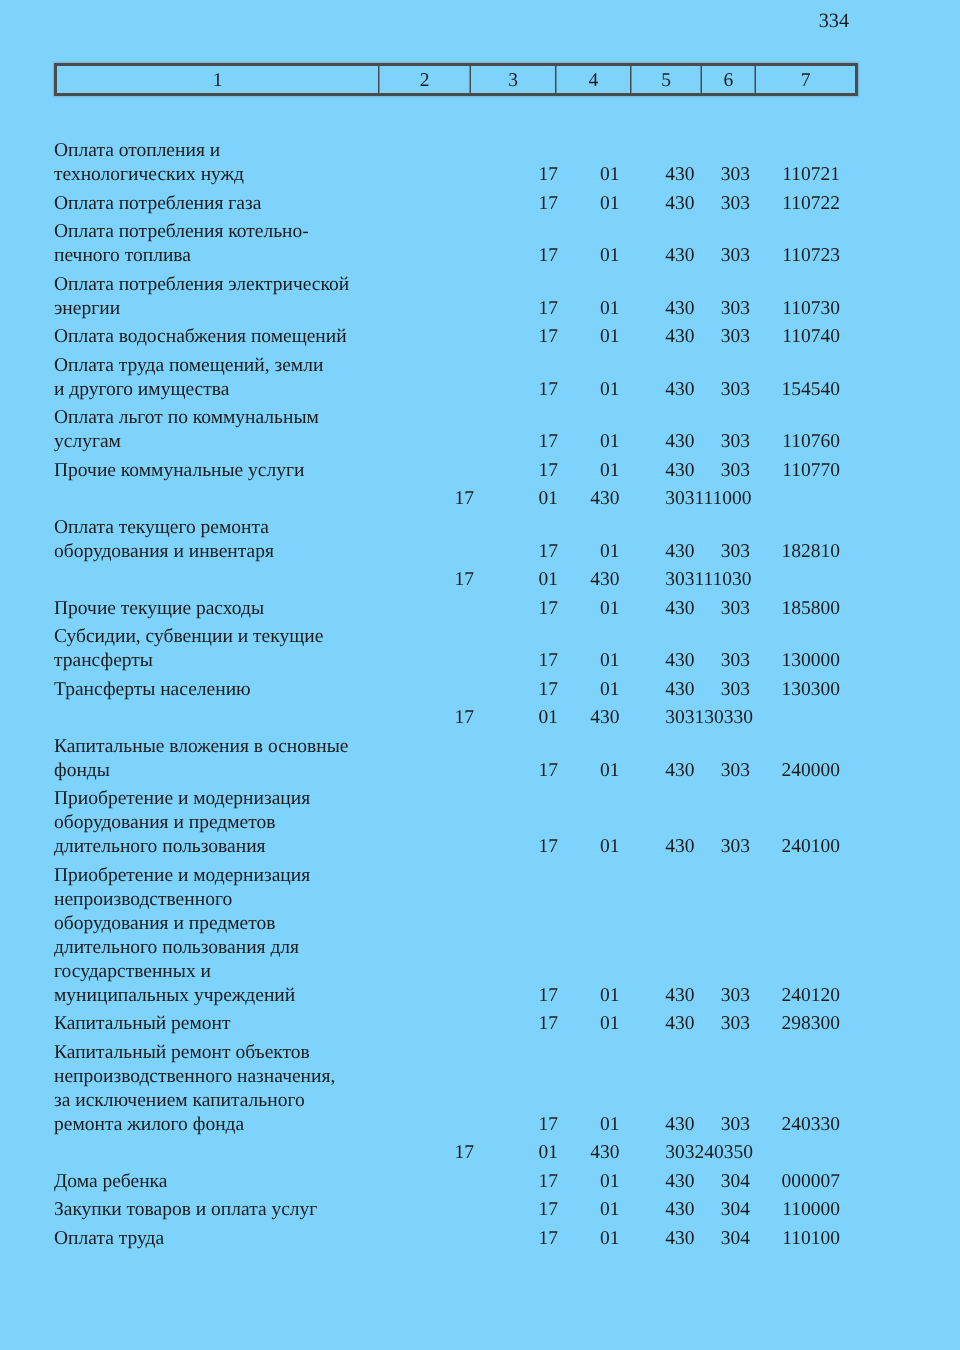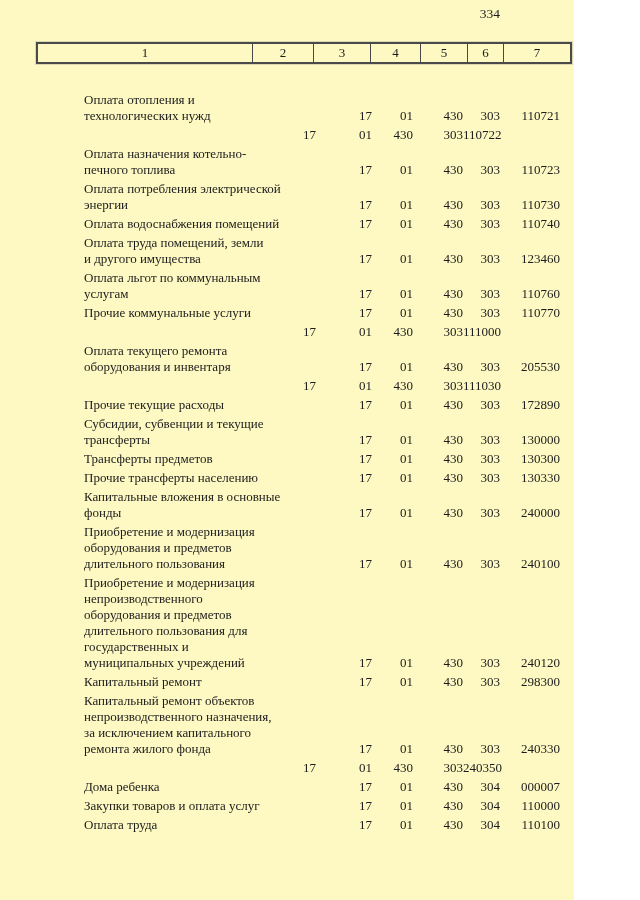--- a/index.html
+++ b/index.html
@@ -4,23 +4,23 @@
 <style>
   html, body { margin: 0; padding: 0; }
   body {
     width: 640px; height: 900px;
     background: #ffffff;
     font-family: "Liberation Serif", serif;
     color: #1b1b1b;
   }
   .page {
     position: relative;
-    width: 574px; height: 900px;
+    width: 640px; height: 900px;
     overflow: hidden;
-    background: #fef9c3;
+    background: #7dd3fc;
   }
   .page-number {
     position: absolute;
     top: 6px; right: 74px;
     font-size: 13.5px;
   }
   .header-table {
     position: absolute;
     left: 36px; top: 42px;
     display: grid;
@@ -47,21 +47,20 @@
     align-items: end;
     margin-bottom: 3px;
   }
   .cell {
     font-size: 13px;
     line-height: 16px;
   }
   .cell.label {
     white-space: pre-line;
     padding-right: 8px;
-    margin-left: 48px;
   }
   .cell.num {
     text-align: right;
   }
 </style>
 </head>
 <body>
 
 <div class="page">
 
@@ -82,29 +81,30 @@
       <div class="cell label">Оплата отопления и
 технологических нужд</div>
       <div class="cell num">17</div>
       <div class="cell num">01</div>
       <div class="cell num">430</div>
       <div class="cell num">303</div>
       <div class="cell num">110721</div>
     </div>
 
     <div class="row">
+      <div class="cell label">Оплата потребления газа</div>
       <div class="cell num">17</div>
       <div class="cell num">01</div>
       <div class="cell num">430</div>
       <div class="cell num">303</div>
       <div class="cell num">110722</div>
     </div>
 
     <div class="row">
-      <div class="cell label">Оплата назначения котельно-
+      <div class="cell label">Оплата потребления котельно-
 печного топлива</div>
       <div class="cell num">17</div>
       <div class="cell num">01</div>
       <div class="cell num">430</div>
       <div class="cell num">303</div>
       <div class="cell num">110723</div>
     </div>
 
     <div class="row">
       <div class="cell label">Оплата потребления электрической
@@ -125,21 +125,21 @@
       <div class="cell num">110740</div>
     </div>
 
     <div class="row">
       <div class="cell label">Оплата труда помещений, земли
 и другого имущества</div>
       <div class="cell num">17</div>
       <div class="cell num">01</div>
       <div class="cell num">430</div>
       <div class="cell num">303</div>
-      <div class="cell num">123460</div>
+      <div class="cell num">154540</div>
     </div>
 
     <div class="row">
       <div class="cell label">Оплата льгот по коммунальным
 услугам</div>
       <div class="cell num">17</div>
       <div class="cell num">01</div>
       <div class="cell num">430</div>
       <div class="cell num">303</div>
       <div class="cell num">110760</div>
@@ -162,61 +162,60 @@
       <div class="cell num">111000</div>
     </div>
 
     <div class="row">
       <div class="cell label">Оплата текущего ремонта
 оборудования и инвентаря</div>
       <div class="cell num">17</div>
       <div class="cell num">01</div>
       <div class="cell num">430</div>
       <div class="cell num">303</div>
-      <div class="cell num">205530</div>
+      <div class="cell num">182810</div>
     </div>
 
     <div class="row">
       <div class="cell num">17</div>
       <div class="cell num">01</div>
       <div class="cell num">430</div>
       <div class="cell num">303</div>
       <div class="cell num">111030</div>
     </div>
 
     <div class="row">
       <div class="cell label">Прочие текущие расходы</div>
       <div class="cell num">17</div>
       <div class="cell num">01</div>
       <div class="cell num">430</div>
       <div class="cell num">303</div>
-      <div class="cell num">172890</div>
+      <div class="cell num">185800</div>
     </div>
 
     <div class="row">
       <div class="cell label">Субсидии, субвенции и текущие
 трансферты</div>
       <div class="cell num">17</div>
       <div class="cell num">01</div>
       <div class="cell num">430</div>
       <div class="cell num">303</div>
       <div class="cell num">130000</div>
     </div>
 
     <div class="row">
-      <div class="cell label">Трансферты предметов</div>
+      <div class="cell label">Трансферты населению</div>
       <div class="cell num">17</div>
       <div class="cell num">01</div>
       <div class="cell num">430</div>
       <div class="cell num">303</div>
       <div class="cell num">130300</div>
     </div>
 
     <div class="row">
-      <div class="cell label">Прочие трансферты населению</div>
       <div class="cell num">17</div>
       <div class="cell num">01</div>
       <div class="cell num">430</div>
       <div class="cell num">303</div>
       <div class="cell num">130330</div>
     </div>
 
     <div class="row">
       <div class="cell label">Капитальные вложения в основные
 фонды</div>

